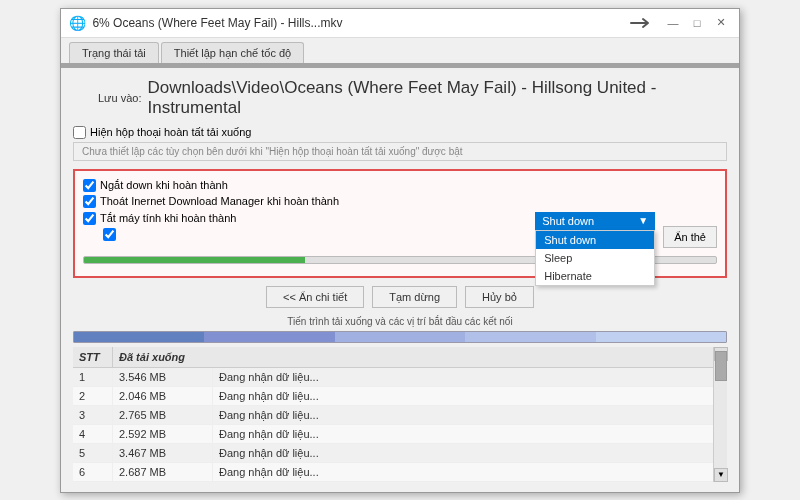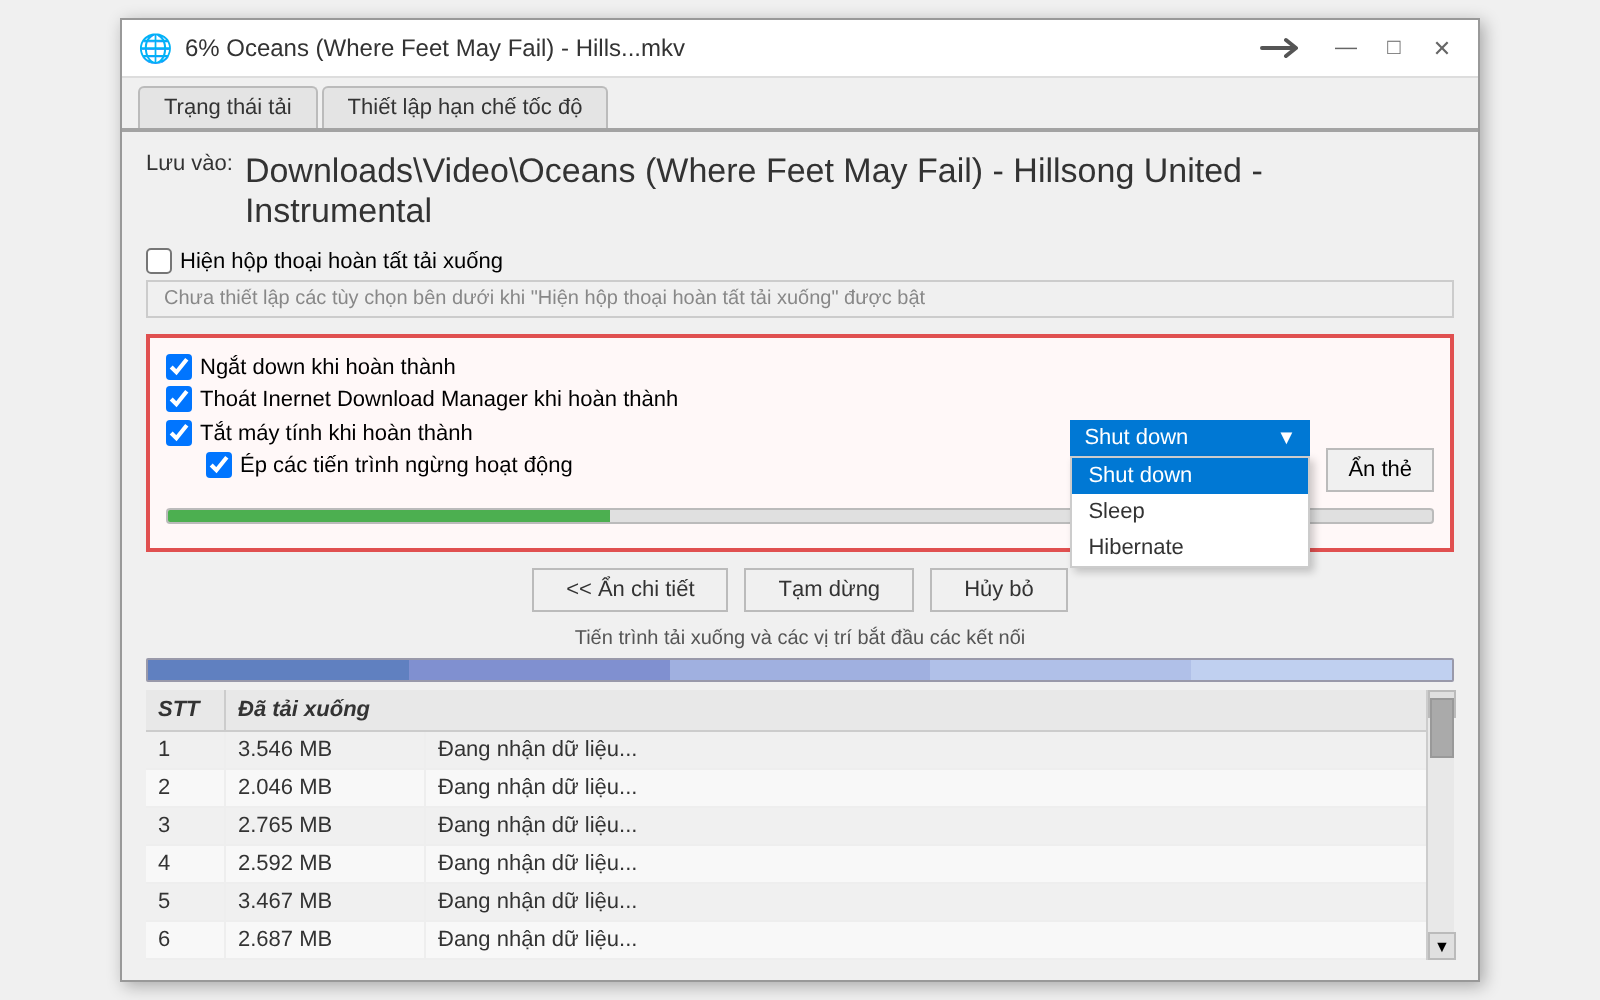--- a/index.html
+++ b/index.html
@@ -50,21 +50,21 @@
       justify-content: center;
     }
     .arrow-icon {
       width: 24px;
       height: 14px;
       margin-right: 4px;
     }
     .tabs {
       display: flex;
       background: #f0f0f0;
-      border-bottom: 2px solid #a3a3a3;
+      border-bottom: 5px solid #a3a3a3;
       padding: 4px 8px 0;
       gap: 2px;
     }
     .tab {
       padding: 4px 12px;
       border: 1px solid #bbb;
       border-bottom: none;
       background: #e4e4e4;
       cursor: pointer;
       font-size: 11px;
@@ -77,23 +77,25 @@
       border-bottom: 1px solid #f0f0f0;
       margin-bottom: -1px;
       z-index: 1;
     }
     .content {
       padding: 10px 12px;
       background: #f0f0f0;
     }
     .save-row {
       display: flex;
+      align-items: center;
       gap: 6px;
       margin-bottom: 8px;
       font-size: 11px;
+      margin-left: 25px;
     }
     .save-label { color: #333; white-space: nowrap; }
     .save-path { color: #333; font-size: 17px; }
     .checkbox-row {
       display: flex;
       align-items: center;
       gap: 4px;
       margin-bottom: 3px;
       font-size: 11px;
     }
@@ -327,21 +329,20 @@
         <label>Thoát Inernet Download Manager khi hoàn thành</label>
       </div>
       <div class="inline-row">
         <div class="checkboxes-left">
           <div class="checkbox-row">
             <input type="checkbox" checked="" style="">
             <label>Tắt máy tính khi hoàn thành</label>
           </div>
           <div class="checkbox-row" style="padding-left:20px;">
             <input type="checkbox" checked="" style="">
-            <label>Ép các tiến trình ngừng hoạt động</label>
           </div>
         </div>
 
         <div style="display:flex;flex-direction:column;align-items:flex-start;margin-top:0;">
           <div class="dropdown-container">
             <div class="dropdown-select">
               <span>Shut down</span>
               <span class="arrow">▼</span>
             </div>
             <div class="dropdown-menu">

